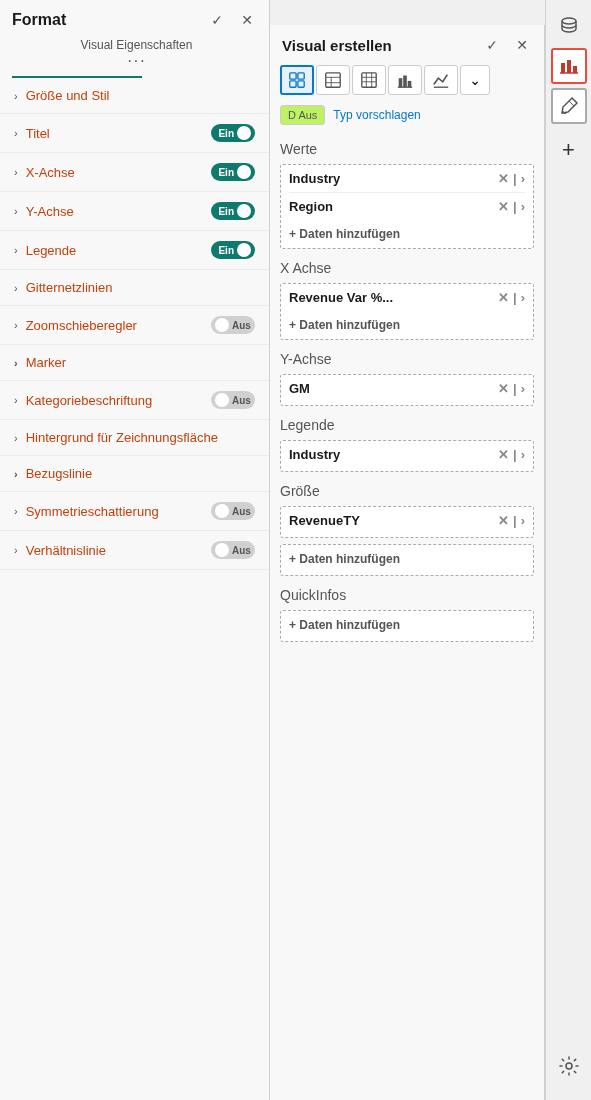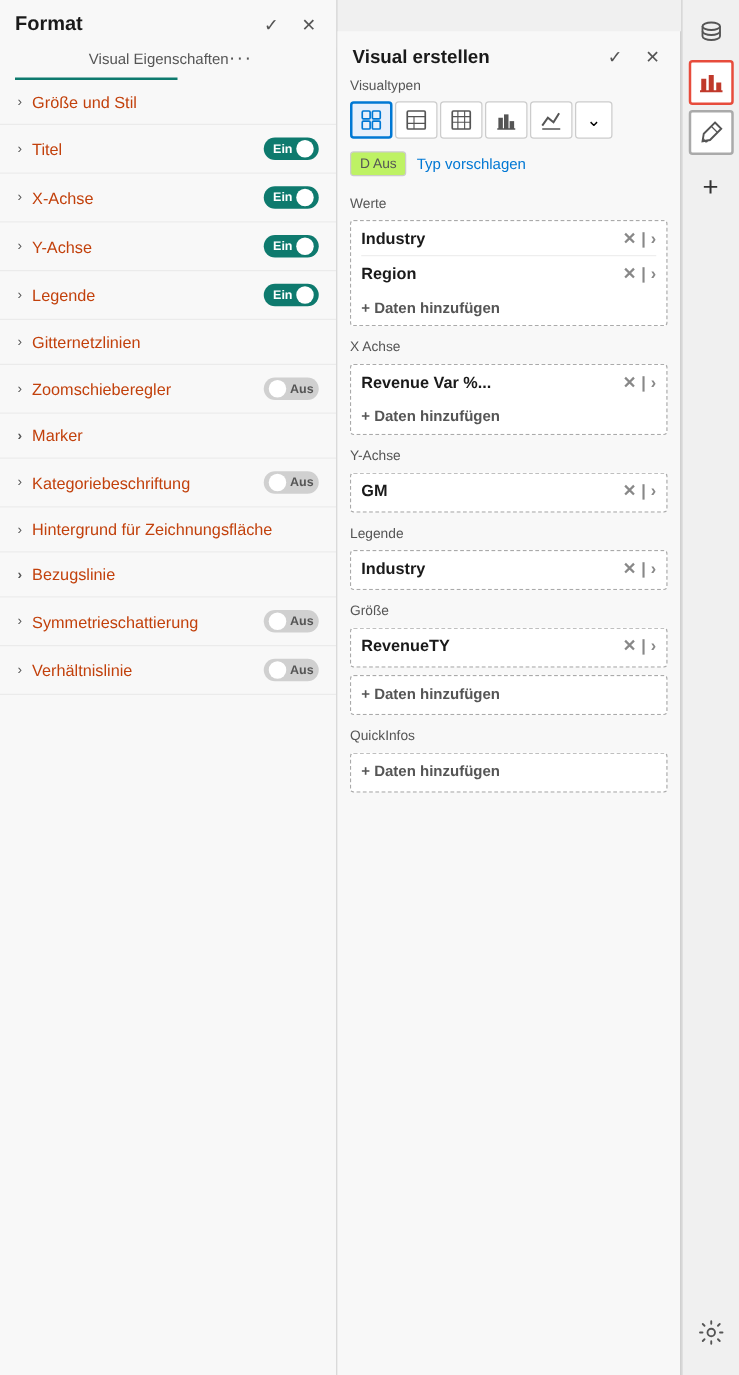--- a/index.html
+++ b/index.html
@@ -249,21 +249,21 @@
       cursor: pointer;
     }
 
     .typ-vorschlagen {
       font-size: 12px;
       color: #0078d4;
       cursor: pointer;
     }
 
     .section-header {
-      font-size: 11px;
+      font-size: 14px;
       color: #555;
       padding: 8px 10px 4px 10px;
       font-weight: 400;
     }
 
     .field-drop-zone {
       margin: 3px 10px;
       border: 1px dashed #aaa;
       border-radius: 3px;
       background: white;
@@ -355,21 +355,21 @@
 <div class="format-panel">
   <div class="panel-header">
     <span class="panel-title">Format</span>
     <div class="header-icons">
       <span class="icon-btn">✓</span>
       <span class="icon-btn">✕</span>
     </div>
   </div>
 
 
-  <div style="padding: 0 12px 2px 16px; display:flex; align-items:center; justify-content:center;">
+  <div style="padding: 0 12px 2px 16px; display:flex; align-items:center; justify-content:flex-end;flex-direction:column;">
     <span class="section-label" style="padding:0;">Visual Eigenschaften</span>
     <span style="font-size:16px; color:#555; cursor:pointer; letter-spacing:1px;">···</span>
   </div>
   <div class="tab-underline"></div>
 
   <div class="format-scroll">
 
     <div class="format-item">
       <div class="format-item-left">
         <span class="chevron">›</span>
@@ -497,21 +497,20 @@
 
 <div class="visual-panel">
   <div class="visual-panel-header">
     <span class="visual-panel-title">Visual erstellen</span>
     <div class="header-icons">
       <span class="icon-btn">✓</span>
       <span class="icon-btn">✕</span>
     </div>
   </div>
 
-  <div class="vtype-label">Visualtypen</div>
 
   <div class="visualtype-row">
 
     <div class="vtype-icon-btn selected">
       <svg width="18" height="18" viewBox="0 0 20 20">
         <rect x="2" y="2" width="7" height="7" rx="1" fill="none" stroke="#0078d4" stroke-width="1.5"></rect>
         <rect x="11" y="2" width="7" height="7" rx="1" fill="none" stroke="#0078d4" stroke-width="1.5"></rect>
         <rect x="2" y="11" width="7" height="7" rx="1" fill="none" stroke="#0078d4" stroke-width="1.5"></rect>
         <rect x="11" y="11" width="7" height="7" rx="1" fill="none" stroke="#0078d4" stroke-width="1.5"></rect>
       </svg>

